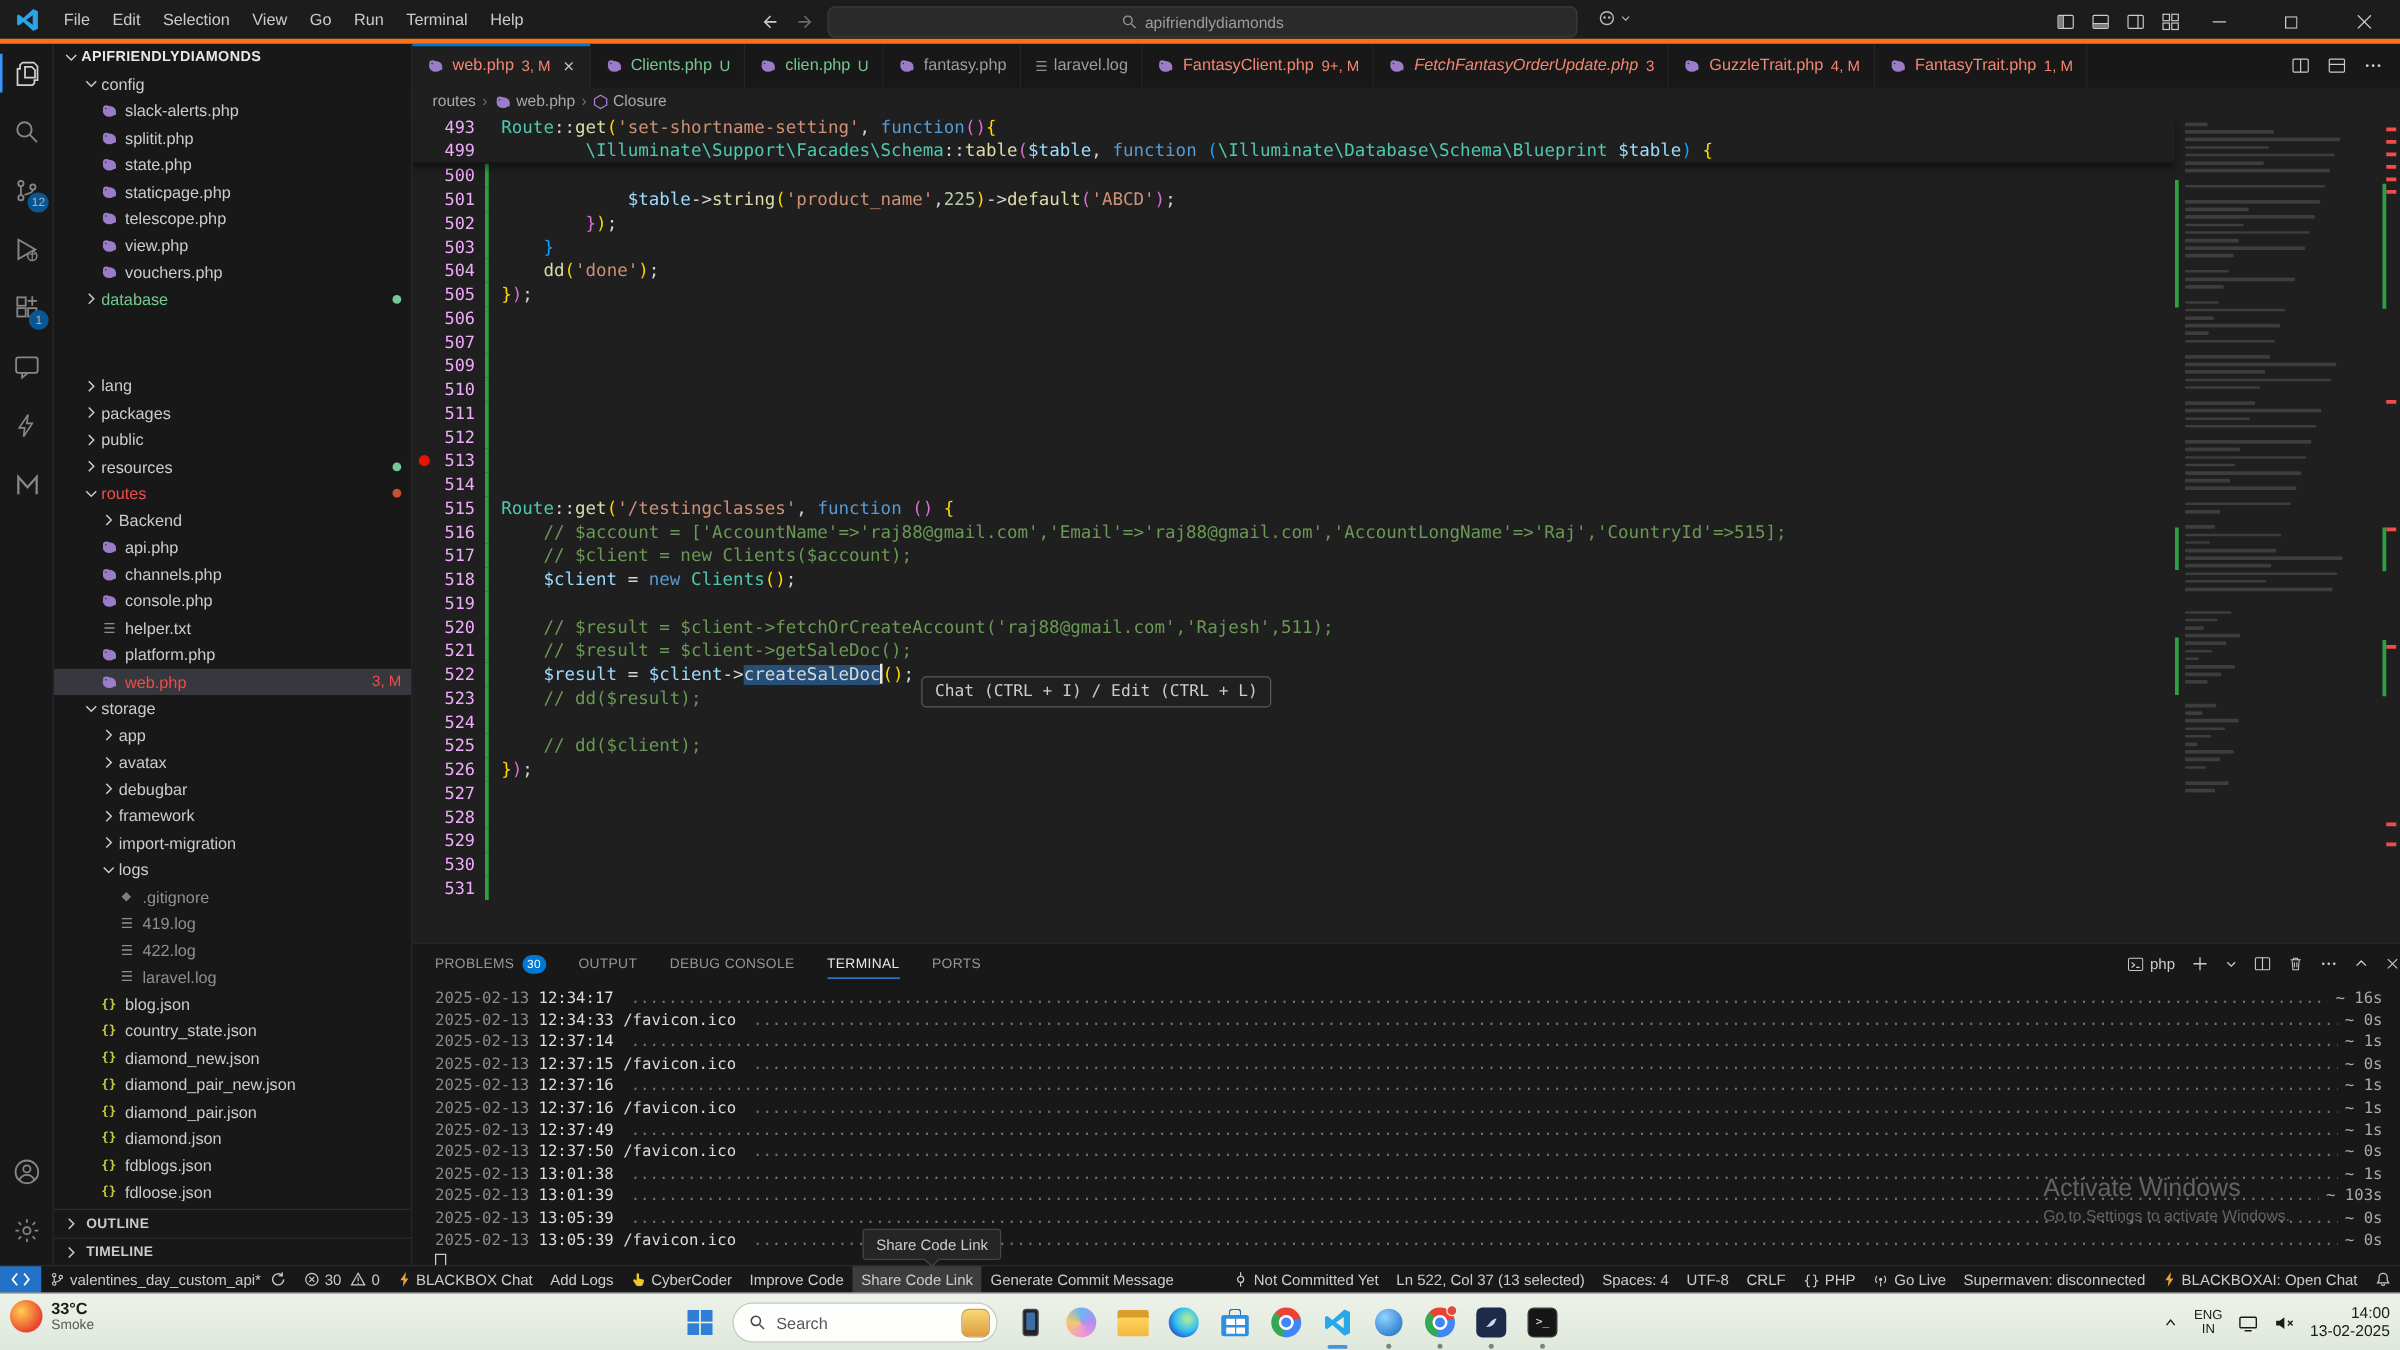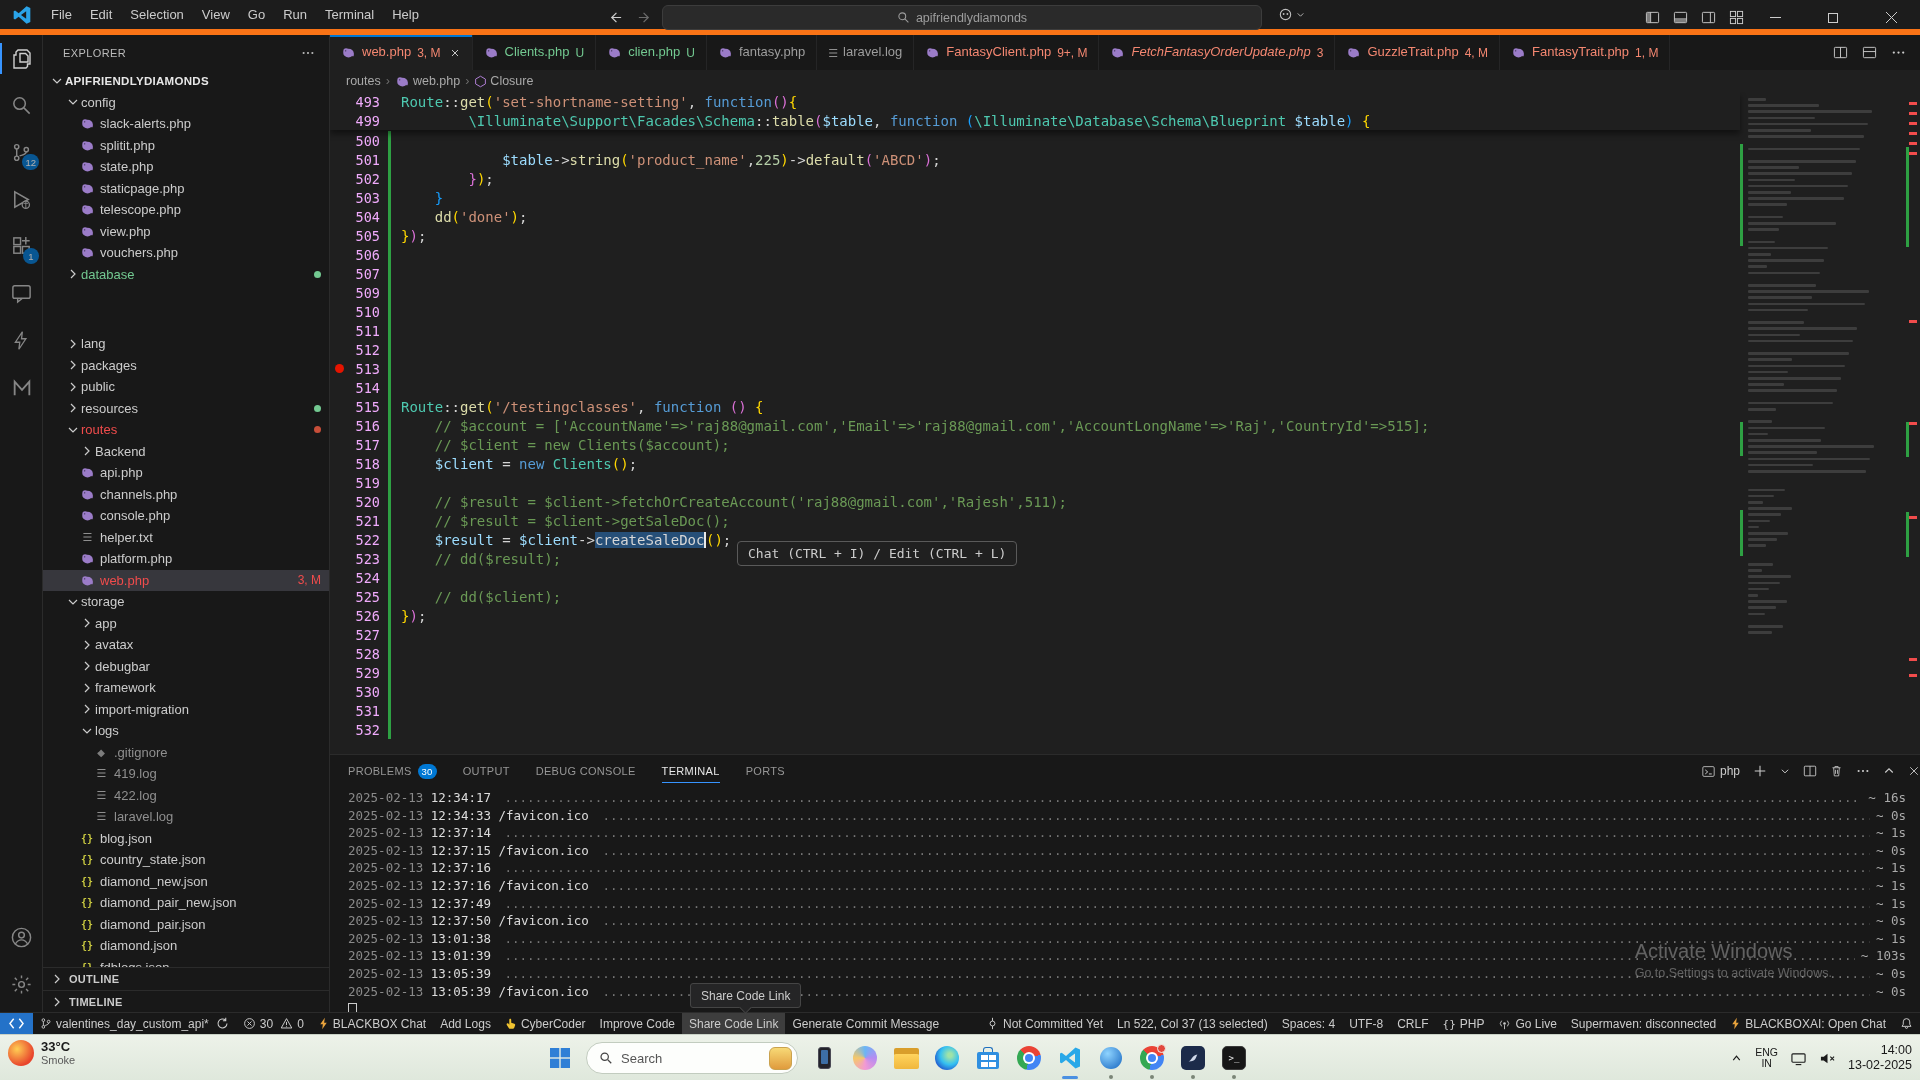--- a/index.html
+++ b/index.html
@@ -2,21 +2,21 @@
 <html><head>
 <meta charset="utf-8">
 <style>
   * { margin:0; padding:0; box-sizing:border-box; }
   html,body { width:1920px; height:1080px; overflow:hidden; background:#1f1f1f;
     font-family:"Liberation Sans",sans-serif; -webkit-font-smoothing:antialiased; }
   svg { display:block; }
 
   
   .titlebar { position:absolute; top:0; left:0; width:1920px; height:35px; background:#1c1c1c;
-    display:flex; align-items:center; border-bottom:6px solid #f97316; z-index:50; }
+    display:flex; align-items:center; border-bottom:4px solid #f97316; z-index:50; }
   .vsc-logo { width:20px; height:20px; margin:0 10px 0 12px; }
   .menus { display:flex; }
   .menu-item { color:#cccccc; font-size:13px; padding:0 9px; line-height:34px; cursor:default; }
   .nav-arrows { position:absolute; left:608px; top:0; height:35px; display:flex; align-items:center; gap:14px; }
   .cmd-center { position:absolute; left:662px; top:5px; width:600px; height:25px; background:#2a2a2a;
     border:1px solid #3c3c3c; border-radius:6px; display:flex; align-items:center; justify-content:center;
     gap:6px; color:#9d9d9d; font-size:12.5px; }
   .copilot-box { position:absolute; left:1278px; top:7px; display:flex; align-items:center; gap:3px; color:#bdbdbd; }
   .tb-right { position:absolute; right:176px; top:0; height:35px; display:flex; align-items:center; gap:13px; }
   .win-btns { position:absolute; right:0; top:0; height:35px; display:flex; }
@@ -316,29 +316,20 @@
         <div class="act-item">
           <svg width="23" height="23" viewBox="0 0 24 24">
             <circle cx="12" cy="12" r="3" fill="none" stroke="#c2c2c2" stroke-width="1.5"></circle>
             <path d="M12 2.5v3M12 18.5v3M2.5 12h3M18.5 12h3M5 5l2.2 2.2M16.8 16.8 19 19M19 5l-2.2 2.2M7.2 16.8 5 19" stroke="#c2c2c2" stroke-width="1.5"></path>
           </svg>
         </div>
       </div>
     </div>
 
   <div class="sidebar">
-    <div class="sb-header">
-      <span>EXPLORER</span>
-      <span class="sp"></span>
-      <svg width="14" height="14" viewBox="0 0 16 16">
-          <circle cx="3" cy="8" r="1.2" fill="#bbb"></circle>
-          <circle cx="8" cy="8" r="1.2" fill="#bbb"></circle>
-          <circle cx="13" cy="8" r="1.2" fill="#bbb"></circle>
-        </svg>
-    </div>
     <div class="tree" id="tree">
         <div class="tree-row root-row" style="padding-left: 6px;">
           <span class="chev">
             <svg width="16" height="16" viewBox="0 0 16 16">
               <path d="M4 6l4 4 4-4" fill="none" stroke="#cccccc" stroke-width="1.2"></path>
             </svg>
           </span>
           <span class="lbl">APIFRIENDLYDIAMONDS</span>
         </div>
         <div class="tree-row" style="padding-left: 22px;">
@@ -1076,26 +1067,20 @@
           </div>
           <div class="cl mod">
             <div class="bp"></div>
             <div class="ln">530</div>
             <div class="gitbar"></div>
             <div class="ct"></div>
           </div>
           <div class="cl mod">
             <div class="bp"></div>
             <div class="ln">531</div>
-            <div class="gitbar"></div>
-            <div class="ct"></div>
-          </div>
-          <div class="cl mod">
-            <div class="bp"></div>
-            <div class="ln">532</div>
             <div class="gitbar"></div>
             <div class="ct"></div>
           </div>
         </div>
       <div class="chat-tip">
         <span>Chat (CTRL + I) / Edit (CTRL + L)</span>
       </div>
       <div class="minimap" id="minimap">
           <div class="mm-bar" style="top: 6px; left: 8px; width: 18px;"></div>
           <div class="mm-bar" style="top: 12.2px; left: 8px; width: 71px;"></div>

